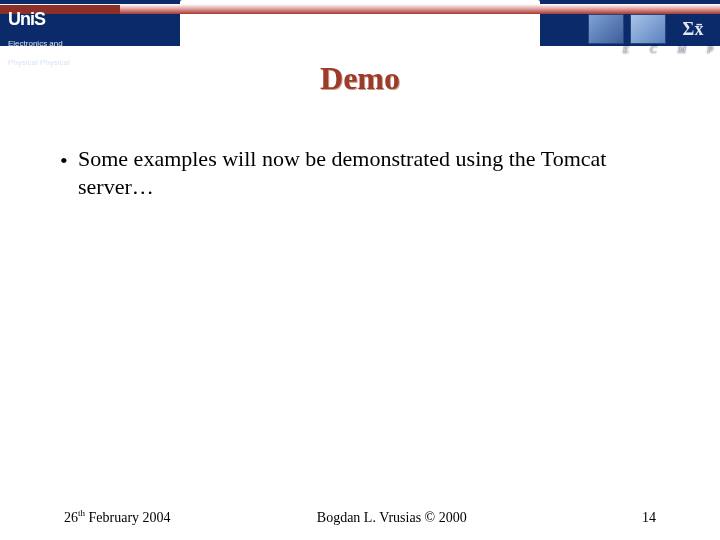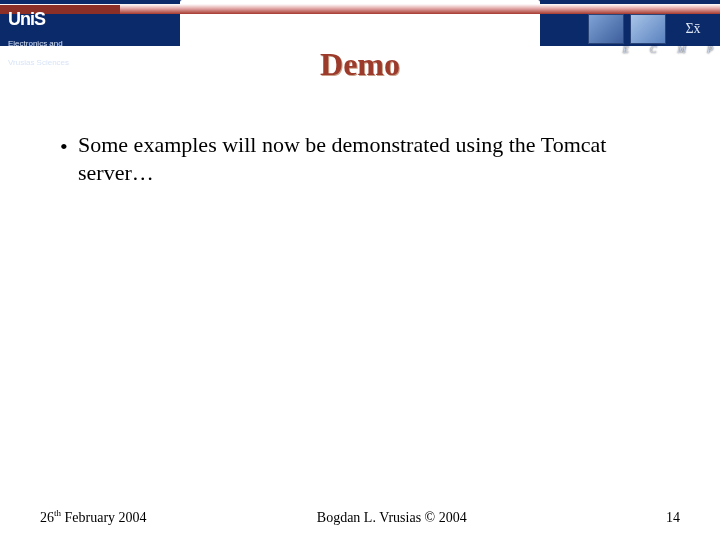--- a/index.html
+++ b/index.html
@@ -81,21 +81,21 @@
   .dolphin {
     background: linear-gradient(135deg,#a8c4e8,#5a82bf);
     position: relative;
   }
   .signet {
     position: relative;
     width: 42px; height: 30px;
     display:flex; align-items:center; justify-content:center;
   }
   .sigma {
-    color:#dfe7f4; font-size:14px; font-weight:normal;
+    color:#dfe7f4; font-size:18px; font-weight:bold;
   }
   .ecmp {
     position: absolute;
     right: 6px; top: 44px;
     display:flex; gap:20px;
     color:#cfd9ee;
     font-family: "Times New Roman", serif;
     font-size:10px;
     font-style: italic;
     letter-spacing: 1px;
@@ -104,20 +104,21 @@
 
   .red-strip {
     position:absolute;
     left:0; top:5px; width:120px; height:9px;
     background:#8c2f26;
   }
 
   
   .slide-title {
     text-align: center;
+    margin-top: 14px;
     font-family: "Times New Roman", serif;
     font-size: 32px;
     font-weight: bold;
     color: #9c3b2c;
     text-shadow: 1px 1px 0 #c99f87;
   }
 
   
   .body {
     padding: 48px 60px 0 60px;
@@ -142,40 +143,40 @@
   
   .footer {
     position: absolute;
     bottom: 14px;
     left: 0; right: 0;
     display: flex;
     align-items: baseline;
     font-family: "Times New Roman", serif;
     font-size: 14px;
     color: #000;
-    padding: 0 40px;
+    padding: 0 64px;
   }
   .footer .date { flex: 0 0 auto; }
   .footer .date sup { font-size: 9px; vertical-align: super; }
   .footer .author { flex: 1; text-align: center; }
   .footer .pagenum { flex: 0 0 auto; text-align: right; margin-left: 29px; }
 </style>
 </head>
 <body>
 
 <div class="header">
   <div class="header-grad"></div>
   <div class="header-center-white"></div>
   <div class="header-red"></div>
   <div class="red-strip"></div>
 
   <div class="logo-left">
     <div class="unis">UniS</div>
     <div class="dept">Electronics and</div>
-    <div class="dept">Vrusias Sciences</div>
+    <div class="dept">Physical Physical</div>
   </div>
 
 
   <div class="header-right">
     <div class="hdr-img"></div>
     <div class="hdr-img dolphin"></div>
     <div class="signet">
       <span class="sigma">Σx̄</span>
     </div>
   </div>
@@ -193,15 +194,15 @@
   <div class="bullet">
     <div class="dot">•</div>
     <div class="txt">Some examples will now be demonstrated using the Tomcat server…</div>
   </div>
 </div>
 
 <div class="footer">
   <div class="date">
     <span>26</span><sup>th</sup><span> February 2004</span>
   </div>
-  <div class="author">Bogdan L. Vrusias © 2004</div>
+  <div class="author">Bogdan L. Vrusias © 2000</div>
   <div class="pagenum">14</div>
 </div>
 
 </body></html>

